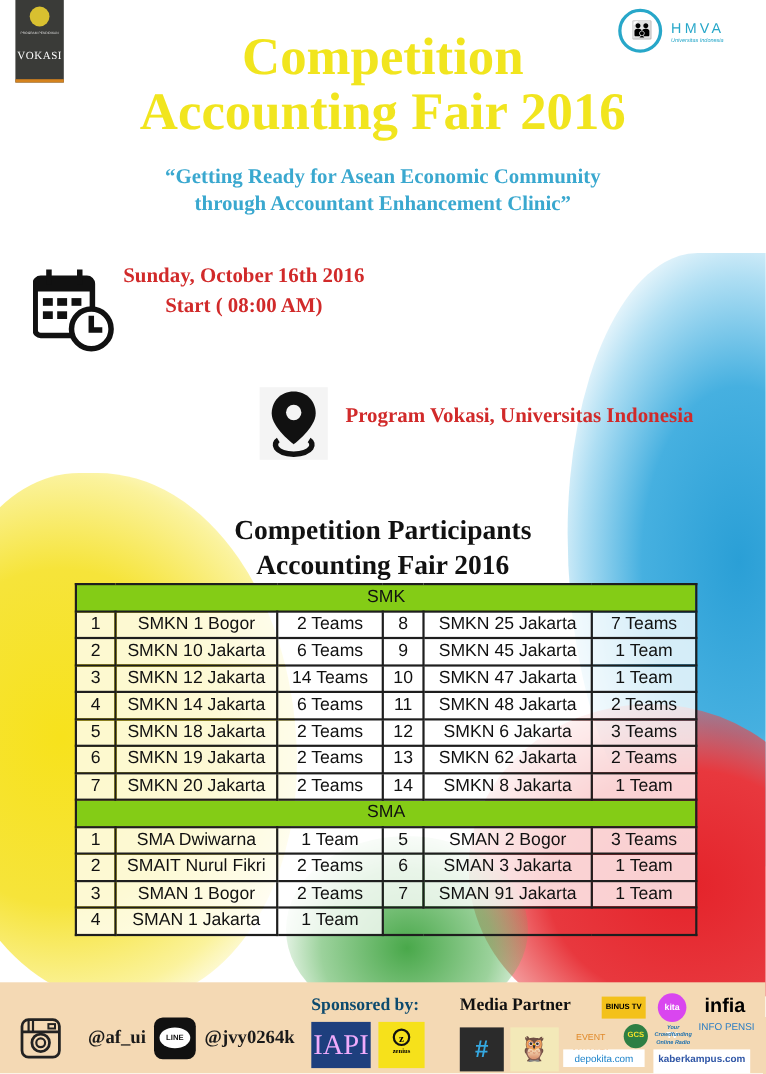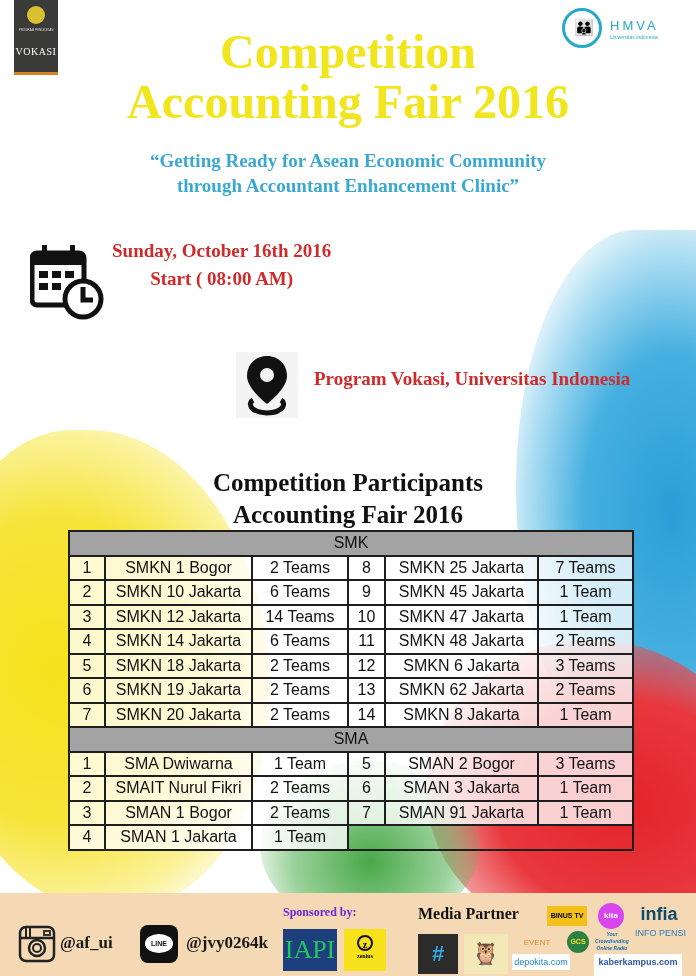--- a/index.html
+++ b/index.html
@@ -20,43 +20,43 @@
   .title{position:absolute;left:0;width:696px;text-align:center;color:#f1e51e;font-weight:bold;font-size:48px;line-height:48px;}
   .t1{top:28px;} .t2{top:78px;}
   .tagline{position:absolute;left:0;width:696px;text-align:center;color:#3aa8cf;font-weight:bold;font-size:19px;line-height:25px;top:148px;}
   .cal-icon{position:absolute;left:30px;top:243px;width:74px;height:78px;}
   .event-lines{position:absolute;left:112px;top:237px;color:#d12a2a;font-weight:bold;font-size:19px;line-height:27.5px;text-align:center;}
   .pin-icon{position:absolute;left:236px;top:352px;width:62px;height:66px;background:#f4f4f4;}
   .venue{position:absolute;left:314px;top:368px;color:#d12a2a;font-weight:bold;font-size:19px;}
   .part-title{position:absolute;left:0;width:696px;text-align:center;top:452px;color:#111;font-weight:bold;font-size:25px;line-height:32px;margin-top:15px;}
   table.parts{position:absolute;left:68px;top:530px;width:564px;border-collapse:collapse;font-family:"Liberation Sans",sans-serif;font-size:16px;color:#111;table-layout:fixed;}
   table.parts td{border:2px solid #1e1e1e;height:22.5px;padding:0;text-align:center;background:rgba(255,255,255,0.78);white-space:nowrap;overflow:hidden;}
-  table.parts td.sec{background:#a3a3a3;}
+  table.parts td.sec{background:#84cc16;}
   table.parts td.empty{background:transparent;}
   .footer{position:absolute;left:0;top:893px;width:696px;height:83px;background:#f4d9b4;}
   .ig-icon{position:absolute;left:18px;top:32px;width:38px;height:38px;}
   .handle{position:absolute;font-weight:bold;font-size:17px;color:#1a1a1a;top:40px;}
   .line-icon{position:absolute;left:140px;top:32px;width:38px;height:38px;background:#111;border-radius:8px;}
   .line-icon span{position:absolute;left:5px;top:9px;width:28px;height:19px;background:#fff;border-radius:50%;font-family:"Liberation Sans",sans-serif;font-size:7px;font-weight:bold;color:#111;text-align:center;line-height:19px;}
-  .sponsor-h{position:absolute;left:283px;top:12px;font-weight:bold;font-size:12px;color:#6d28d9;}
-  .iapi{position:absolute;left:283px;top:36px;width:54px;height:42px;background:#1e3f7e;color:#22c55e;font-size:26px;text-align:center;line-height:42px;}
+  .sponsor-h{position:absolute;left:283px;top:12px;font-weight:bold;font-size:16px;color:#0c4a6e;}
+  .iapi{position:absolute;left:283px;top:36px;width:54px;height:42px;background:#1e3f7e;color:#f0abfc;font-size:26px;text-align:center;line-height:42px;}
   .zenius{position:absolute;left:344px;top:36px;width:42px;height:42px;background:#f6e11b;font-size:6px;font-weight:bold;text-align:center;}
   .zenius b{display:block;width:16px;height:16px;margin:6px auto 2px;border:2px solid #111;border-radius:50%;font-size:10px;line-height:16px;box-sizing:border-box;}
   .media-h{position:absolute;left:418px;top:12px;font-weight:bold;font-size:16px;color:#111;}
   .mp{position:absolute;font-family:"Liberation Sans",sans-serif;font-size:8px;text-align:center;}
   .m-binus{left:547px;top:13px;width:40px;height:20px;background:#f3c11a;font-weight:bold;line-height:20px;font-size:7px;}
   .m-kita{left:598px;top:10px;width:26px;height:26px;background:#d946ef;color:#fff;border-radius:50%;line-height:26px;font-weight:bold;}
-  .m-infia{left:636px;top:10px;width:46px;height:22px;color:#0c4a6e;font-weight:bold;font-size:18px;line-height:22px;}
+  .m-infia{left:636px;top:10px;width:46px;height:22px;color:#000000;font-weight:bold;font-size:18px;line-height:22px;}
   .m-hash{left:418px;top:41px;width:40px;height:40px;background:#2b2b2b;color:#35a8e0;font-size:22px;line-height:40px;font-weight:bold;}
   .m-owl{left:464px;top:41px;width:44px;height:40px;background:#f3e9b8;font-size:22px;line-height:40px;}
   .m-event{left:512px;top:43px;width:50px;height:14px;color:#e08a2b;line-height:14px;}
   .m-radio{left:567px;top:38px;width:22px;height:22px;border-radius:50%;background:#2e7f44;color:#f3e22a;line-height:22px;font-size:7px;font-weight:bold;}
   .m-ycr{left:592px;top:38px;width:40px;height:22px;color:#1c6fae;font-size:5px;line-height:7px;font-style:italic;font-weight:bold;}
   .m-info{left:633px;top:35px;width:55px;height:24px;color:#2b7dc3;font-size:9px;line-height:11px;}
-  .m-depo{left:512px;top:61px;width:58px;height:16px;background:#fff;color:#1b82c9;line-height:16px;font-size:9px;}
+  .m-depo{left:512px;top:61px;width:74px;height:16px;background:#fff;color:#1b82c9;line-height:16px;font-size:9px;}
   .m-kabar{left:594px;top:61px;width:88px;height:29px;background:#fff;color:#2f56a6;font-weight:bold;line-height:16px;font-size:9px;}
 </style>
 </head>
 <body>
 
 <div class="bg-yellow"></div>
 <div class="bg-blue"></div>
 <div class="bg-red"></div>
 <div class="bg-green"></div>
 
@@ -220,21 +220,21 @@
 <div class="footer">
   <svg class="ig-icon" viewBox="0 0 38 38">
     <rect x="2" y="2" width="34" height="34" rx="6" fill="none" stroke="#222" stroke-width="2.5"></rect>
     <line x1="2" y1="13" x2="36" y2="13" stroke="#222" stroke-width="2.5"></line>
     <line x1="8" y1="2" x2="8" y2="13" stroke="#222" stroke-width="2"></line>
       <line x1="12" y1="2" x2="12" y2="13" stroke="#222" stroke-width="2"></line>
     <rect x="26" y="6" width="6" height="4" fill="none" stroke="#222" stroke-width="1.8"></rect>
     <circle cx="19" cy="23" r="8" fill="none" stroke="#222" stroke-width="2.5"></circle>
     <circle cx="19" cy="23" r="4" fill="none" stroke="#222" stroke-width="2"></circle>
   </svg>
-  <div class="handle" style="left:60px;">@af_ui</div>
+  <div class="handle" style="left:80px;">@af_ui</div>
   <div class="line-icon">
       <span>LINE</span>
     </div>
   <div class="handle" style="left:186px;">@jvy0264k</div>
 
   <div class="sponsor-h">Sponsored by:</div>
   <div class="iapi">IAPI</div>
   <div class="zenius"><b>z</b><span>zenius</span></div>
 
   <div class="media-h">Media Partner</div>

